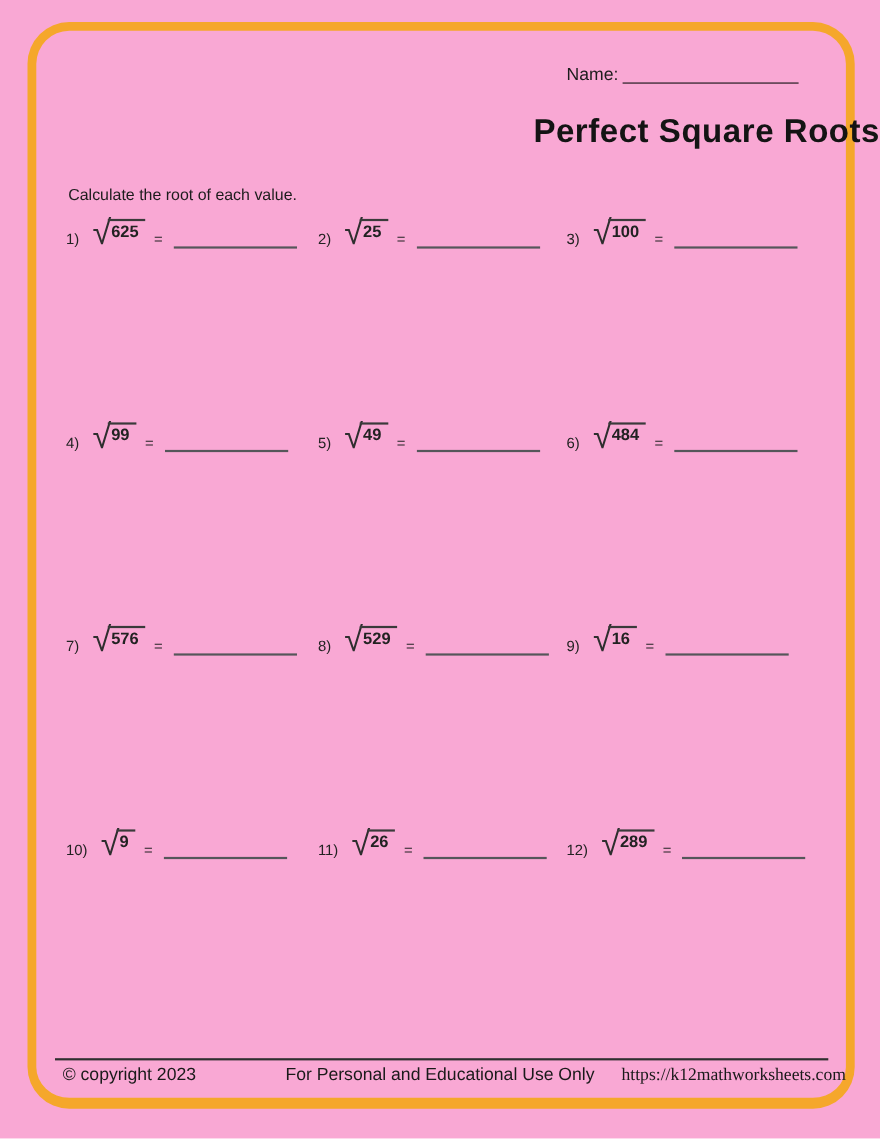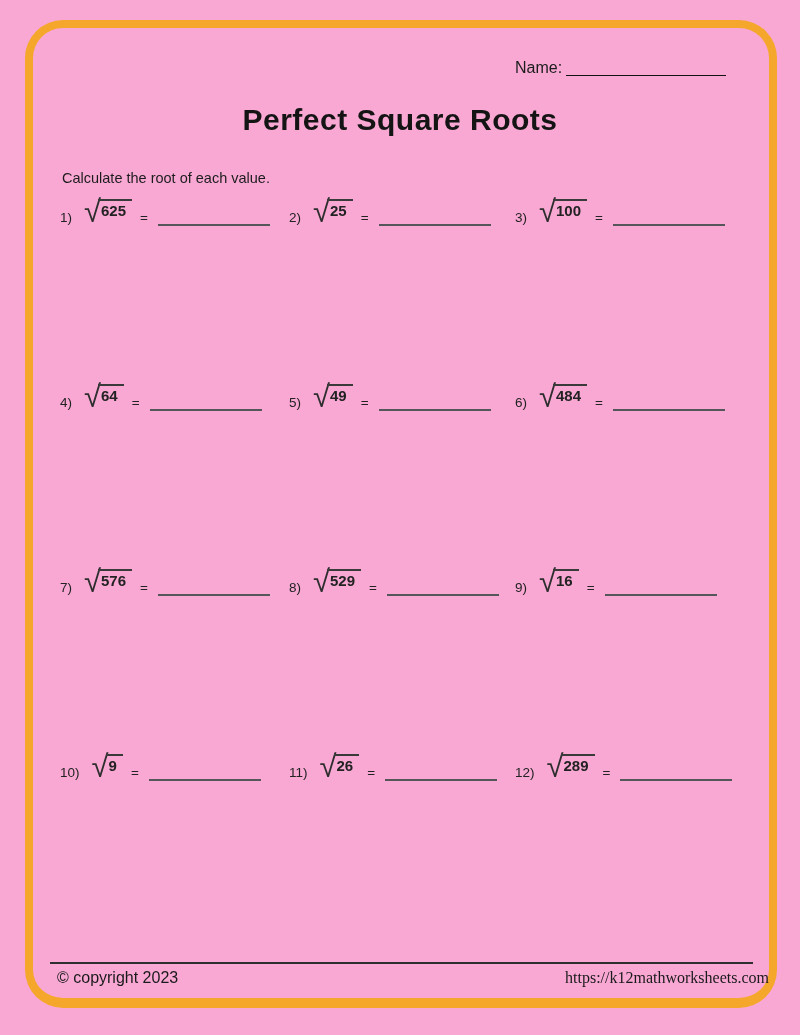--- a/index.html
+++ b/index.html
@@ -32,21 +32,21 @@
     width: 160px;
     margin-left: 4px;
     border-bottom: 1.5px solid #111111;
     transform: translateY(3px);
     height: 14px;
   }
   .title {
     position: absolute;
     top: 103px; left: 0; right: 0;
     margin: 0;
-    text-align: center;
+    text-align: right;
     font-size: 30px;
     font-weight: 700;
     color: #141414;
     letter-spacing: 0.5px;
   }
   .instruction {
     position: absolute;
     top: 170px; left: 62px;
     font-size: 14.5px;
     color: #1c1c1c;
@@ -155,21 +155,21 @@
       <span class="eq">=</span>
       <span class="answer-line"></span>
     </div>
   </div>
 
   <div class="prow r2">
     <div class="problem c1">
       <span class="pnum">4)</span>
       <span class="root">
           <span class="rad">√</span>
-          <span class="radicand">64</span>
+          <span class="radicand">99</span>
         </span>
       <span class="eq">=</span>
       <span class="answer-line"></span>
     </div>
     <div class="problem c2">
       <span class="pnum">5)</span>
       <span class="root">
           <span class="rad">√</span>
           <span class="radicand">49</span>
         </span>
@@ -243,15 +243,16 @@
           <span class="radicand">289</span>
         </span>
       <span class="eq">=</span>
       <span class="answer-line"></span>
     </div>
   </div>
 
   <div class="footer-line"></div>
   <div class="footer-text">
     <span class="footer-left">© copyright 2023</span>
+    <span class="footer-center">For Personal and Educational Use Only</span>
     <span class="footer-right">https://k12mathworksheets.com</span>
   </div>
 </div>
 
 </body></html>

